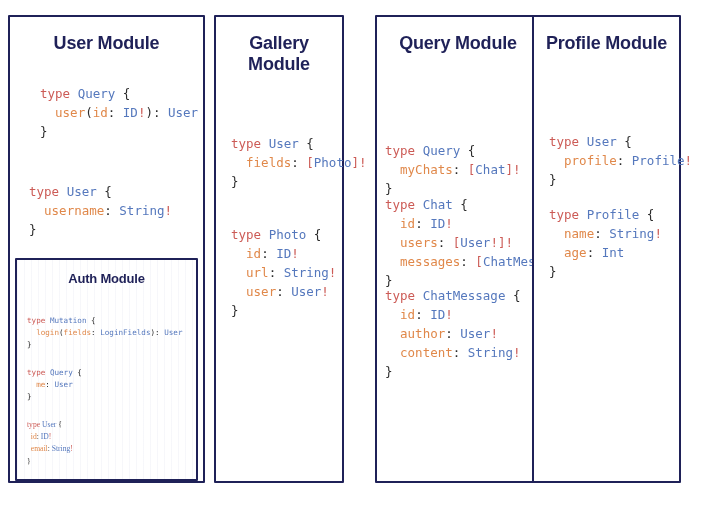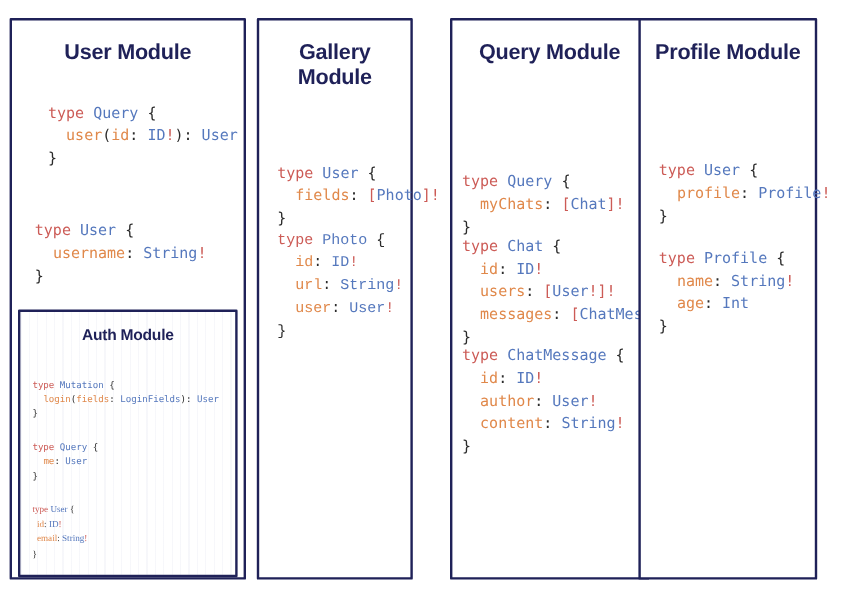--- a/index.html
+++ b/index.html
@@ -122,21 +122,21 @@
     </div>
   </div>
 
   <div class="card" style="left:214px; top:15px; width:130px; height:468px;">
     <div class="card-title big">Gallery Module</div>
 
     <div class="code code-block lvl-1" style="left:15px; top:117px;"><span class="t-kw">type</span> <span class="t-type">User</span> <span class="t-pun">{</span>
   <span class="t-fld">fields</span><span class="t-pun">:</span> <span class="t-bang">[</span><span class="t-type">Photo</span><span class="t-bang">]</span><span class="t-bang">!</span>
 <span class="t-pun">}</span></div>
 
-    <div class="code code-block lvl-1" style="left:15px; top:174px;font-family:Liberation Mono, monospace;"><span class="t-kw">type</span> <span class="t-type">Photo</span> <span class="t-pun">{</span>
+    <div class="code code-block lvl-1" style="left:15px; top:208px;"><span class="t-kw">type</span> <span class="t-type">Photo</span> <span class="t-pun">{</span>
   <span class="t-fld">id</span><span class="t-pun">:</span> <span class="t-type">ID</span><span class="t-bang">!</span>
   <span class="t-fld">url</span><span class="t-pun">:</span> <span class="t-type">String</span><span class="t-bang">!</span>
   <span class="t-fld">user</span><span class="t-pun">:</span> <span class="t-type">User</span><span class="t-bang">!</span>
 <span class="t-pun">}</span></div>
   </div>
 
   <div class="card" style="left:375px; top:15px; width:166px; height:468px;">
     <div class="card-title big">Query Module</div>
 
     <div class="code code-block lvl-1" style="left:8px; top:124px;"><span class="t-kw">type</span> <span class="t-type">Query</span> <span class="t-pun">{</span>

